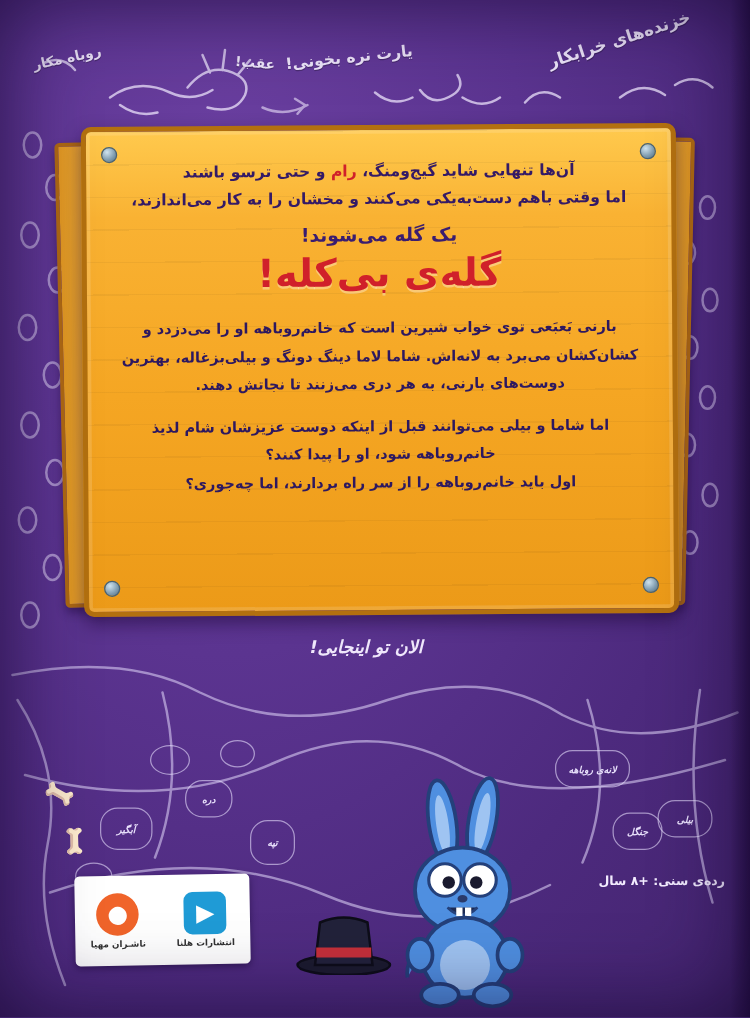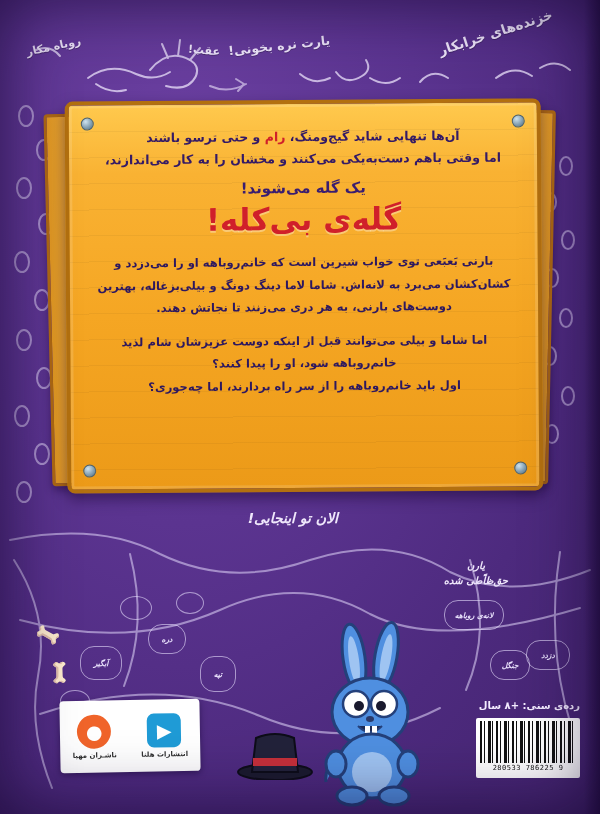--- a/index.html
+++ b/index.html
@@ -256,39 +256,35 @@
           <div>اما شاما و بیلی می‌توانند قبل از اینکه دوست عزیزشان شام لذیذ</div>
           <div>خانم‌روباهه شود، او را پیدا کنند؟</div>
           <div>اول باید خانم‌روباهه را از سر راه بردارند، اما چه‌جوری؟</div>
         </div>
       </div>
     </div>
   </div>
 
   <div id="map">
     <div id="map-caption" class="nosel">الان تو اینجایی!</div>
-    <div id="map-note" class="nosel">
-      <div style="white-space:pre-line">یارن
-حق‌ظاً‌طی شده</div>
-    </div>
 
     <svg width="600" height="314" style="position:absolute;left:0;top:0;opacity:.55">
       <g fill="none" stroke="#e3d9fb" stroke-width="2" stroke-linecap="round">
         <path d="M10 40 q90 -18 150 14 q70 34 150 6 q80 -26 140 12 q60 30 140 -2"></path>
         <path d="M20 120 q110 30 200 -10 q80 -36 150 4 q70 36 210 -6"></path>
         <path d="M40 214 q120 -40 220 2 q90 38 180 -8"></path>
         <path d="M14 60 q36 56 24 116 q-10 52 14 112"></path>
         <path d="M130 54 q18 70 -6 132"></path>
         <path d="M470 60 q22 70 -4 130"></path>
         <path d="M560 52 q-14 90 10 170"></path>
       </g>
     </svg>
 
     <div class="mapnode nosel" style="right:96px;top:100px;width:60px;height:24px">لانه‌ی روباهه</div>
-    <div class="mapnode nosel" style="right:30px;top:140px;width:44px;height:22px">دزدد</div>
+    <div class="mapnode nosel" style="right:30px;top:140px;width:44px;height:22px">بیلی</div>
     <div class="mapnode nosel" style="right:70px;top:150px;width:40px;height:22px">جنگل</div>
     <div class="mapnode nosel" style="left:80px;top:146px;width:42px;height:34px">آبگیر</div>
     <div class="mapnode nosel" style="left:148px;top:124px;width:38px;height:22px">دره</div>
     <div class="mapnode nosel" style="left:200px;top:156px;width:36px;height:36px">تپه</div>
 
     <div class="bubble" style="left:120px;top:96px;width:30px;height:22px"></div>
     <div class="bubble" style="left:176px;top:92px;width:26px;height:20px"></div>
     <div class="bubble" style="left:60px;top:190px;width:28px;height:20px"></div>
 
     <div class="bone nosel" style="left:34px;top:124px">🦴</div>
@@ -339,20 +335,16 @@
       <div class="pub-name">انتشارات هلنا</div>
     </div>
     <div class="pub">
       <div class="pub-mark" style="background:#f0642a;border-radius:50%">●</div>
       <div class="pub-name">ناشـران مهیا</div>
     </div>
   </div>
 
   <div id="agegroup" class="nosel">رده‌ی سنی: +۸ سال</div>
 
-  <div id="barcode">
-    <div id="bars"></div>
-    <div id="isbn">9 786225 280533</div>
-  </div>
 
   <div id="spine"></div>
   <div id="vignette"></div>
 </div>
 
 </body></html>

